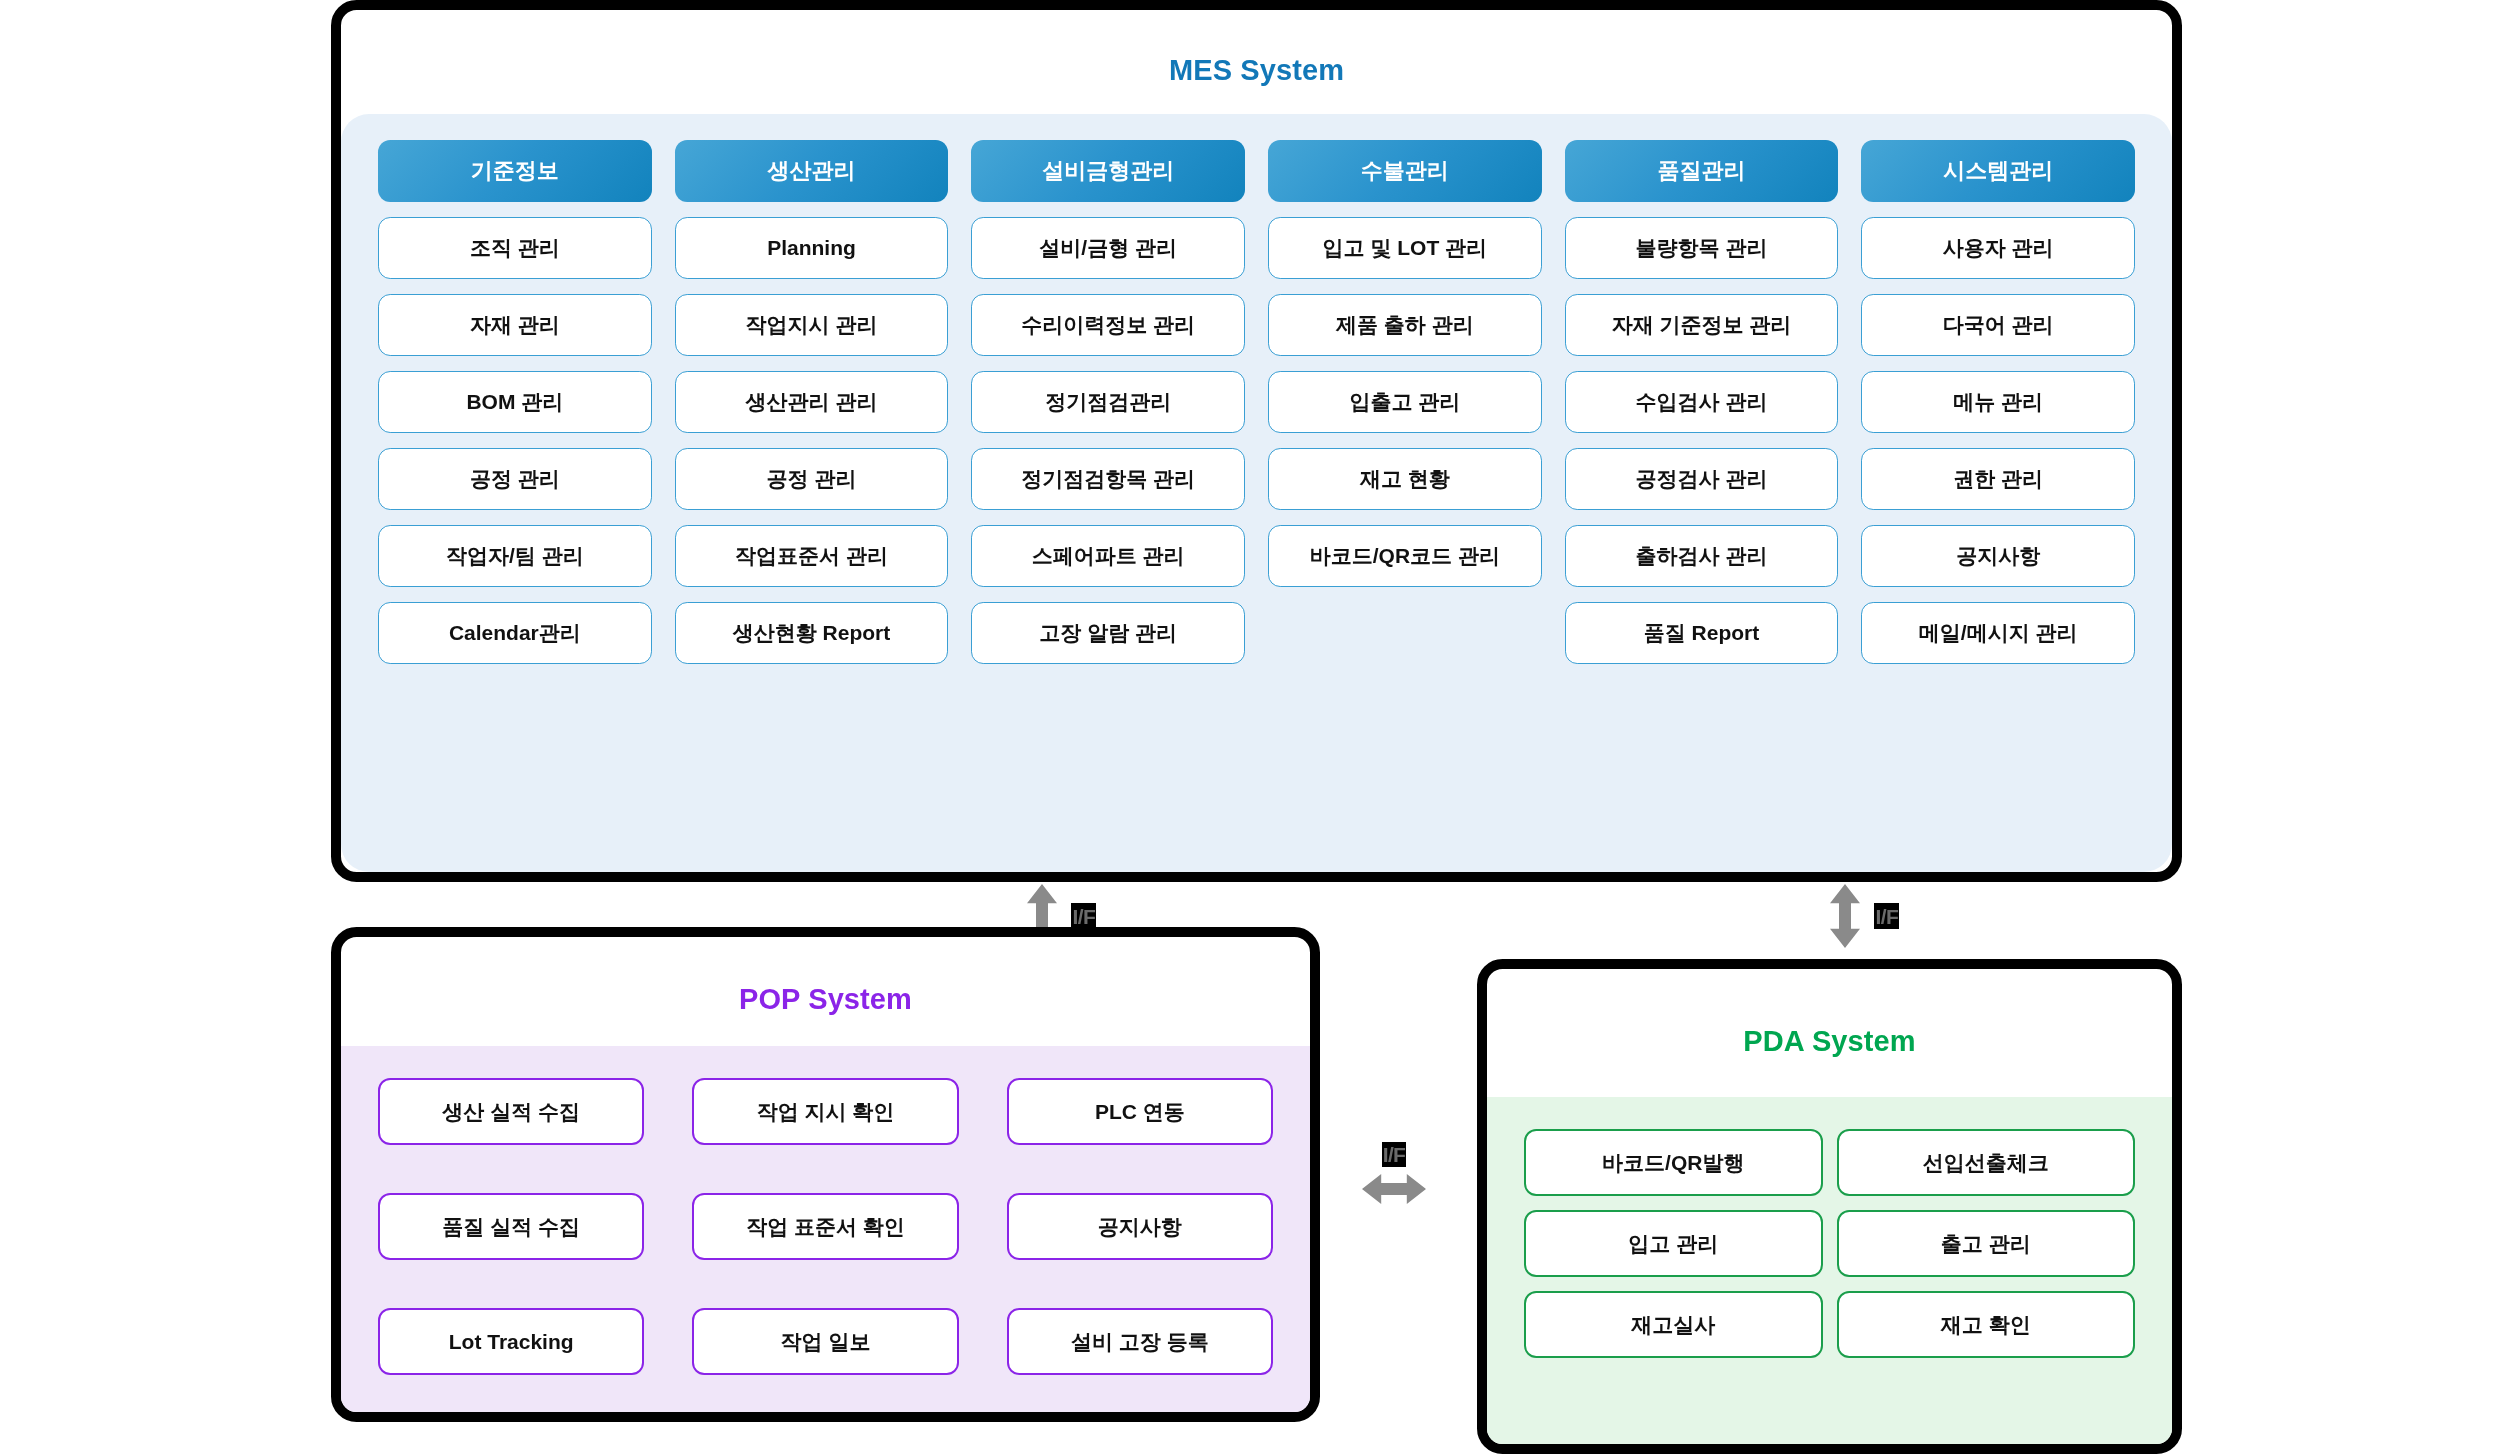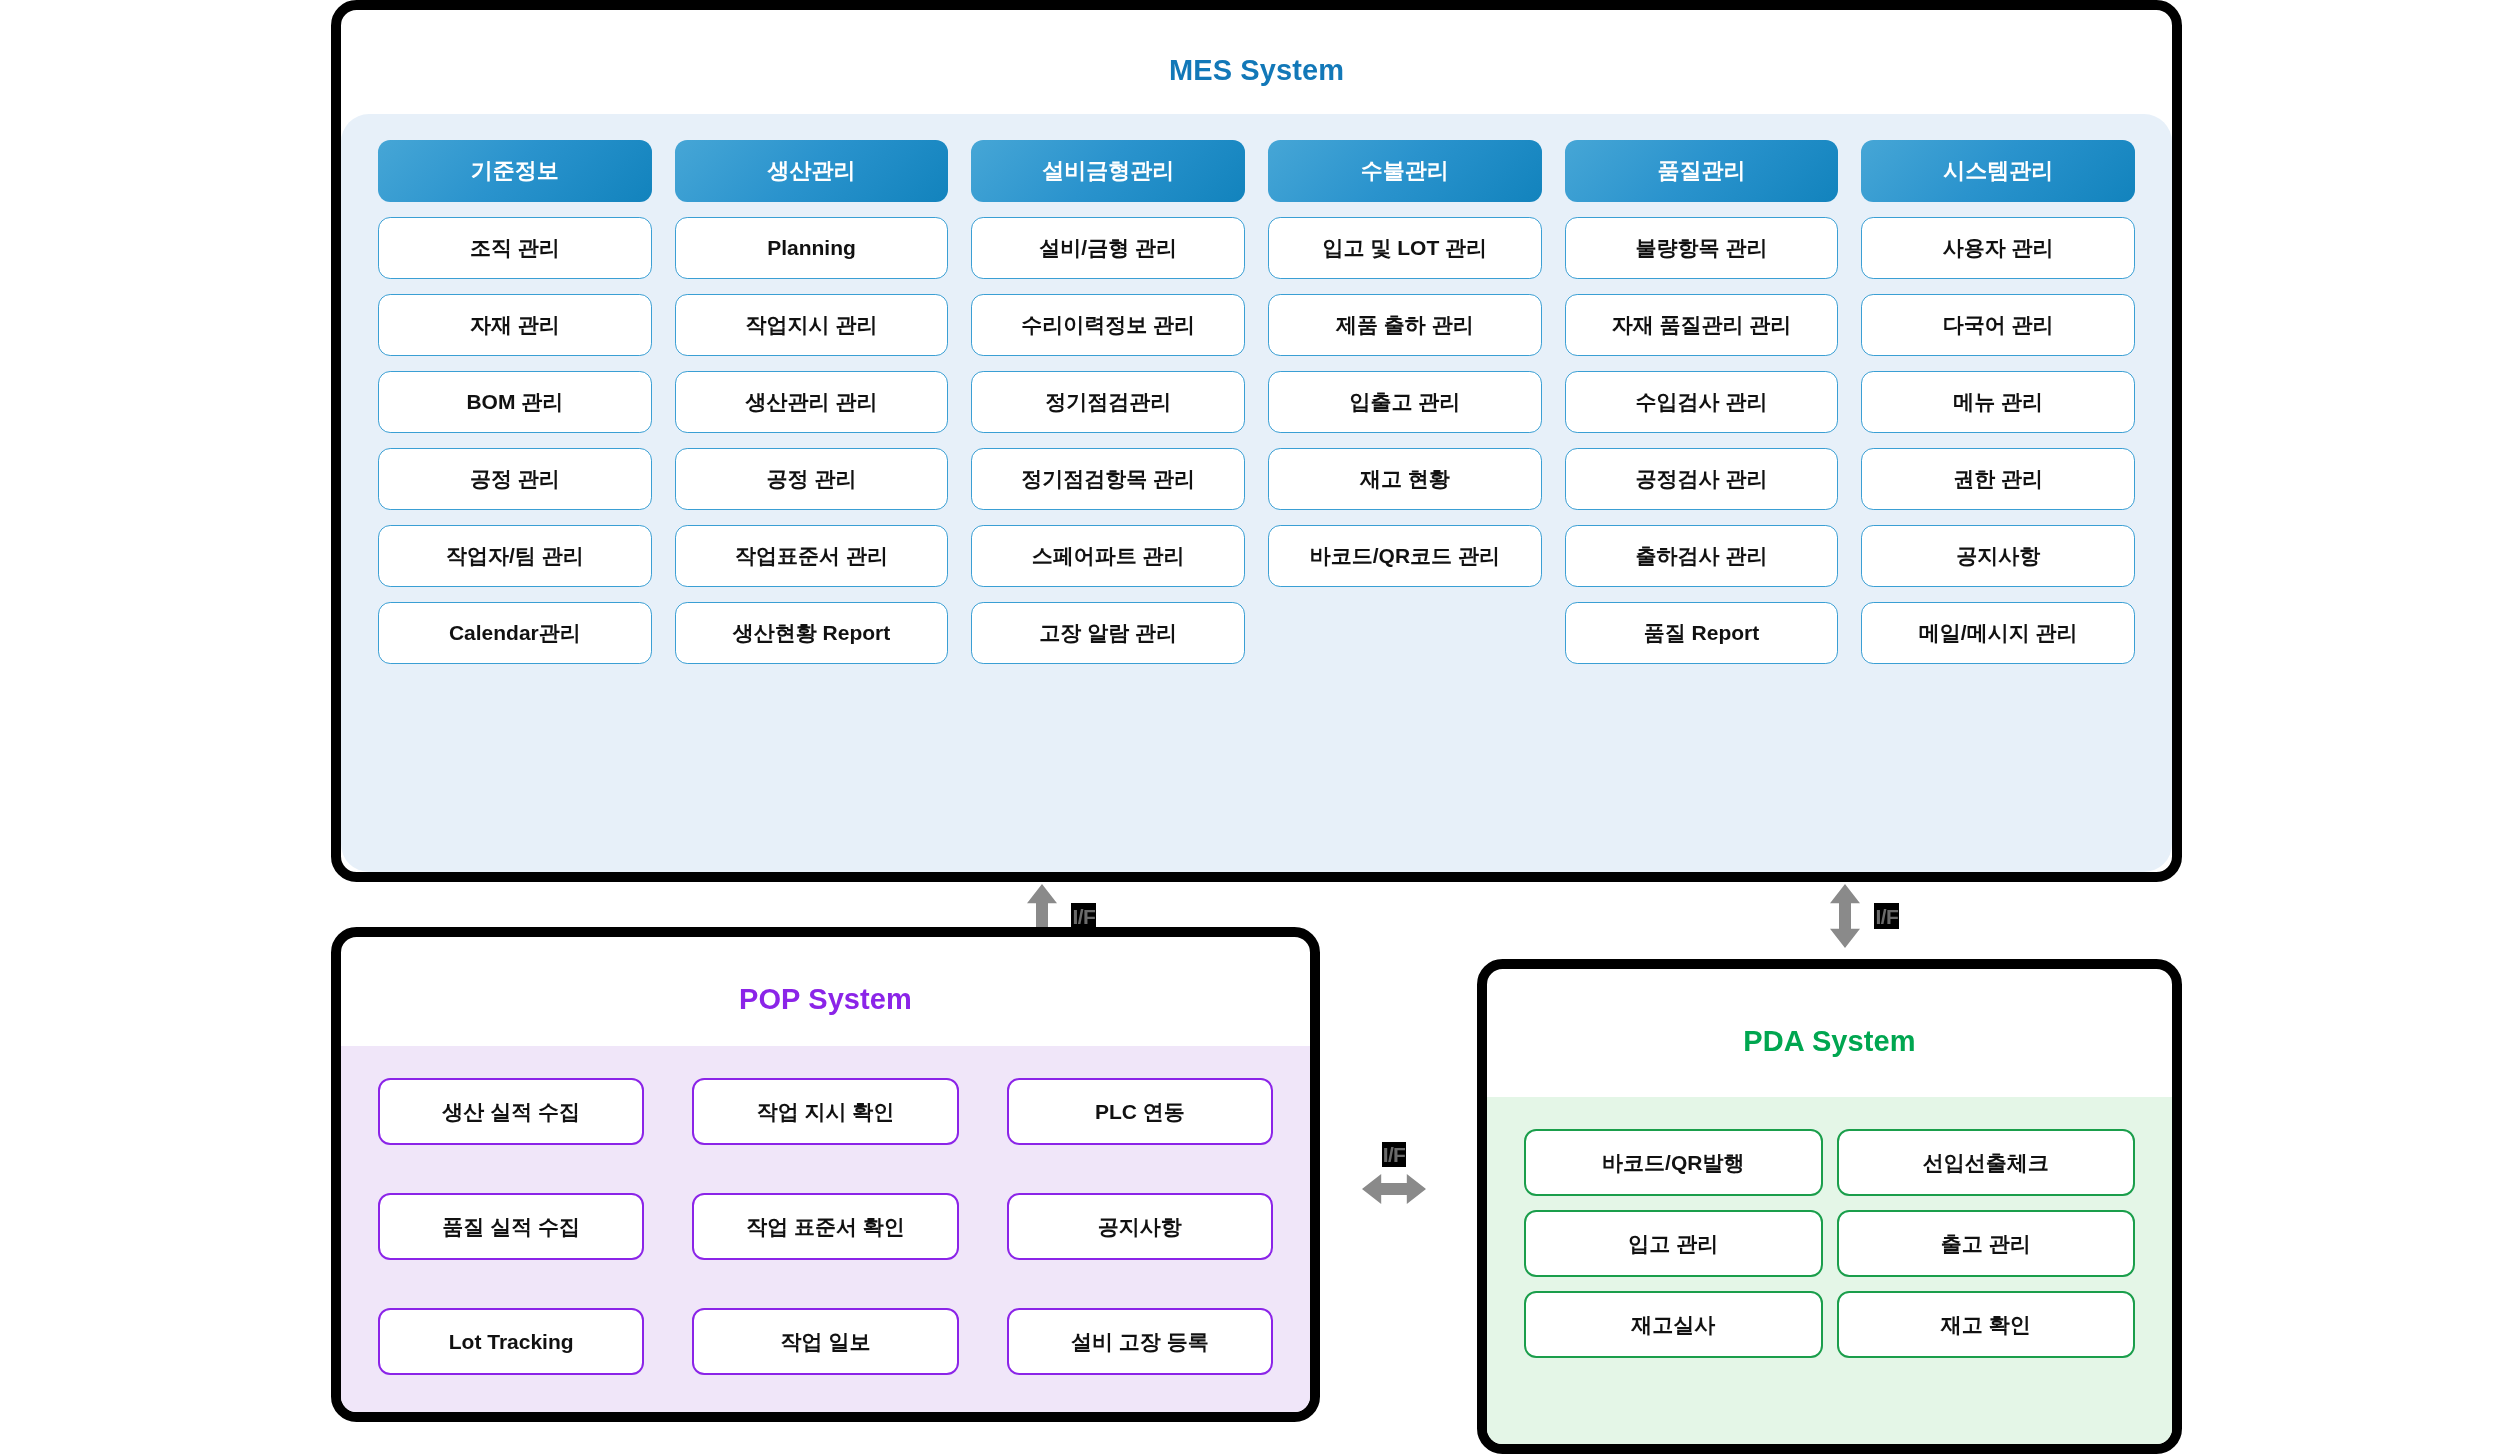--- a/index.html
+++ b/index.html
@@ -261,21 +261,21 @@
         <div class="mes-item">제품 출하 관리</div>
         <div class="mes-item">입출고 관리</div>
         <div class="mes-item">재고 현황</div>
         <div class="mes-item">바코드/QR코드 관리</div>
         <div class="mes-item empty"></div>
       </div>
 
       <div class="mes-col">
         <div class="col-header">품질관리</div>
         <div class="mes-item">불량항목 관리</div>
-        <div class="mes-item">자재 품질관리 관리</div>
+        <div class="mes-item">자재 기준정보 관리</div>
         <div class="mes-item">수입검사 관리</div>
         <div class="mes-item">공정검사 관리</div>
         <div class="mes-item">출하검사 관리</div>
         <div class="mes-item">품질 Report</div>
       </div>
 
       <div class="mes-col">
         <div class="col-header">시스템관리</div>
         <div class="mes-item">사용자 관리</div>
         <div class="mes-item">다국어 관리</div>

